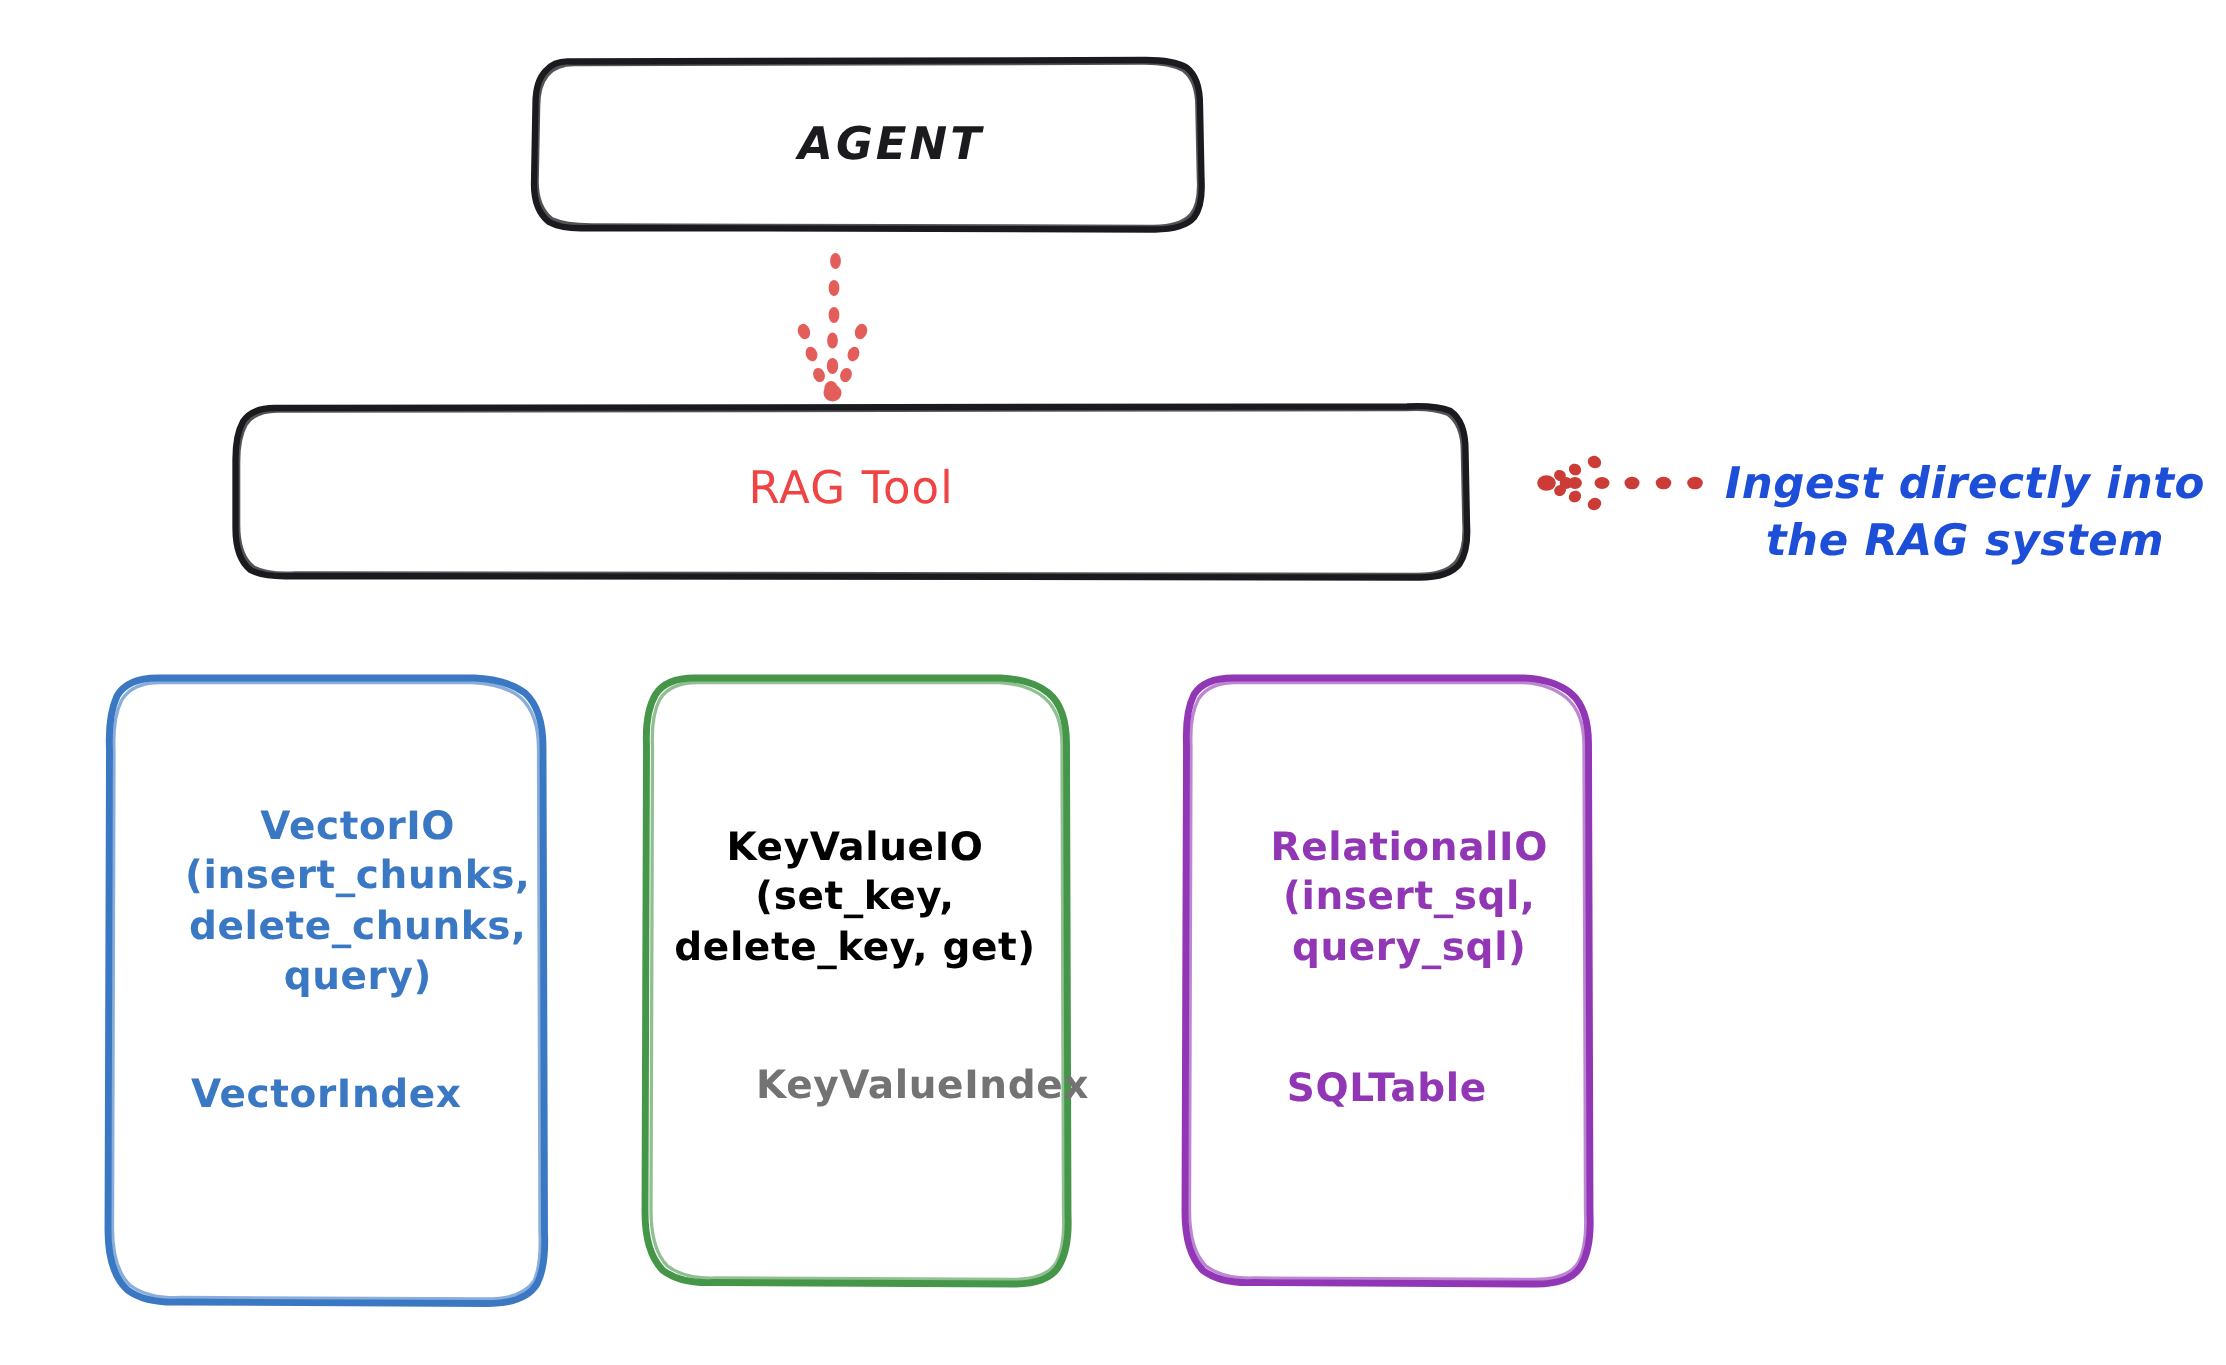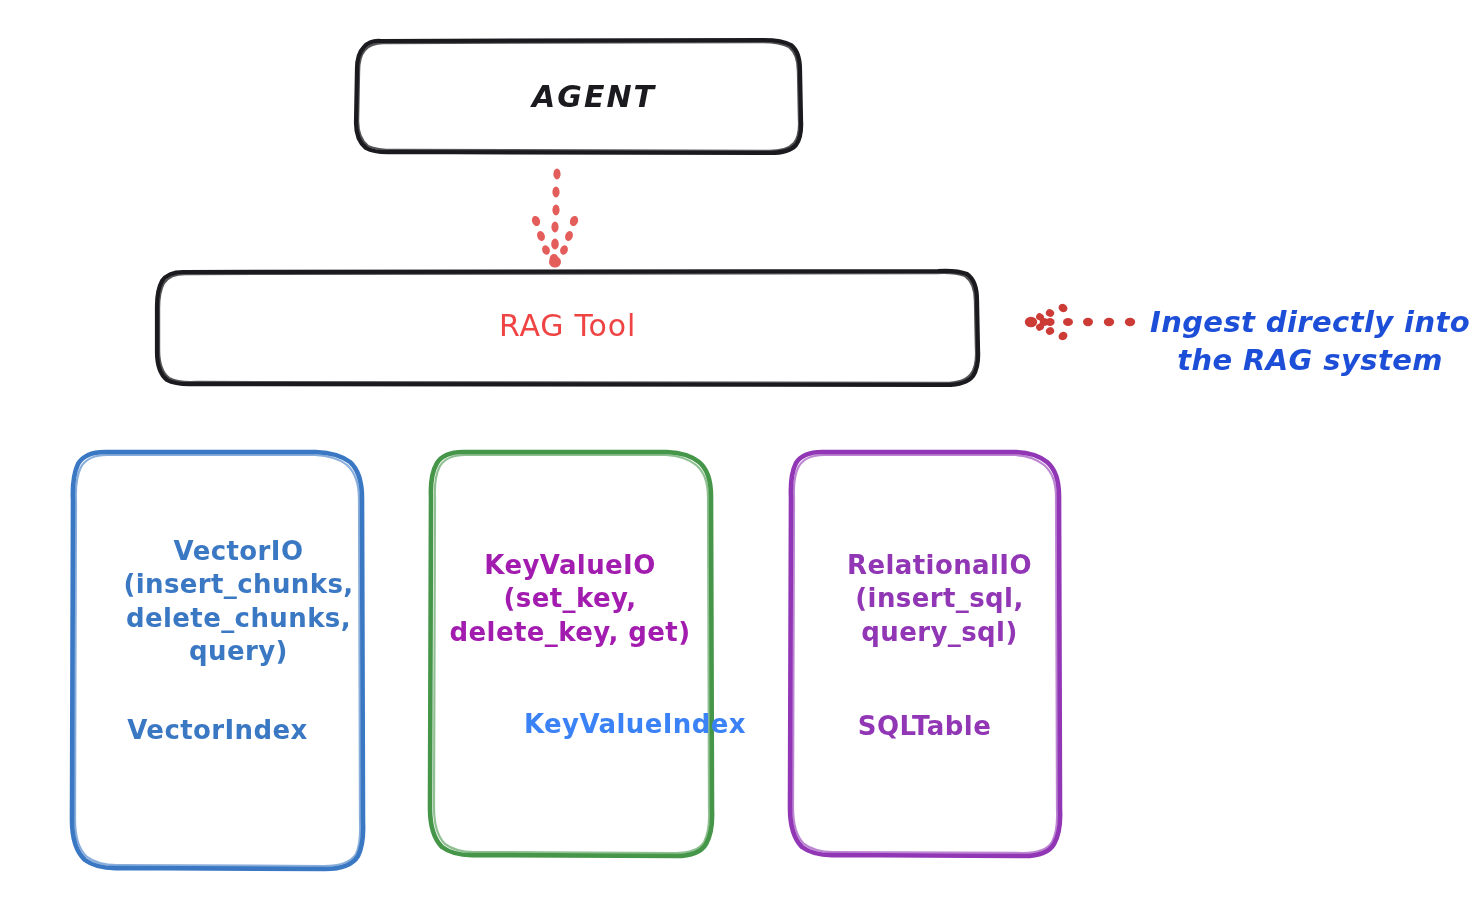--- a/index.html
+++ b/index.html
@@ -60,22 +60,22 @@
   }
   .leaf-index {
     font-size: 26px;
     font-weight: 600;
     letter-spacing: 0.4px;
   }
 
   #vector-ops   { left: 72px;  top: 535px; width: 333px; color: #3b78c3; }
   #vector-index { left: 72px;  top: 714px; width: 291px; color: #3b78c3; text-align: center; }
 
-  #kv-ops       { left: 428px; top: 549px; width: 284px; color: #a21caf; }
-  #kv-index     { left: 448px; top: 708px; width: 284px; color: #3b82f6; padding-left: 45px; }
+  #kv-ops       { left: 428px; top: 549px; width: 284px; color: #000000; }
+  #kv-index     { left: 428px; top: 708px; width: 284px; color: #737373; padding-left: 45px; }
 
   #rel-ops      { left: 789px; top: 549px; width: 301px; color: #9136b5; }
   #rel-index    { left: 789px; top: 710px; width: 271px; color: #9136b5; text-align: center; }
 
   
   #ingest-note {
     position: absolute;
     left: 1145px;
     top: 279px;
     width: 330px;

